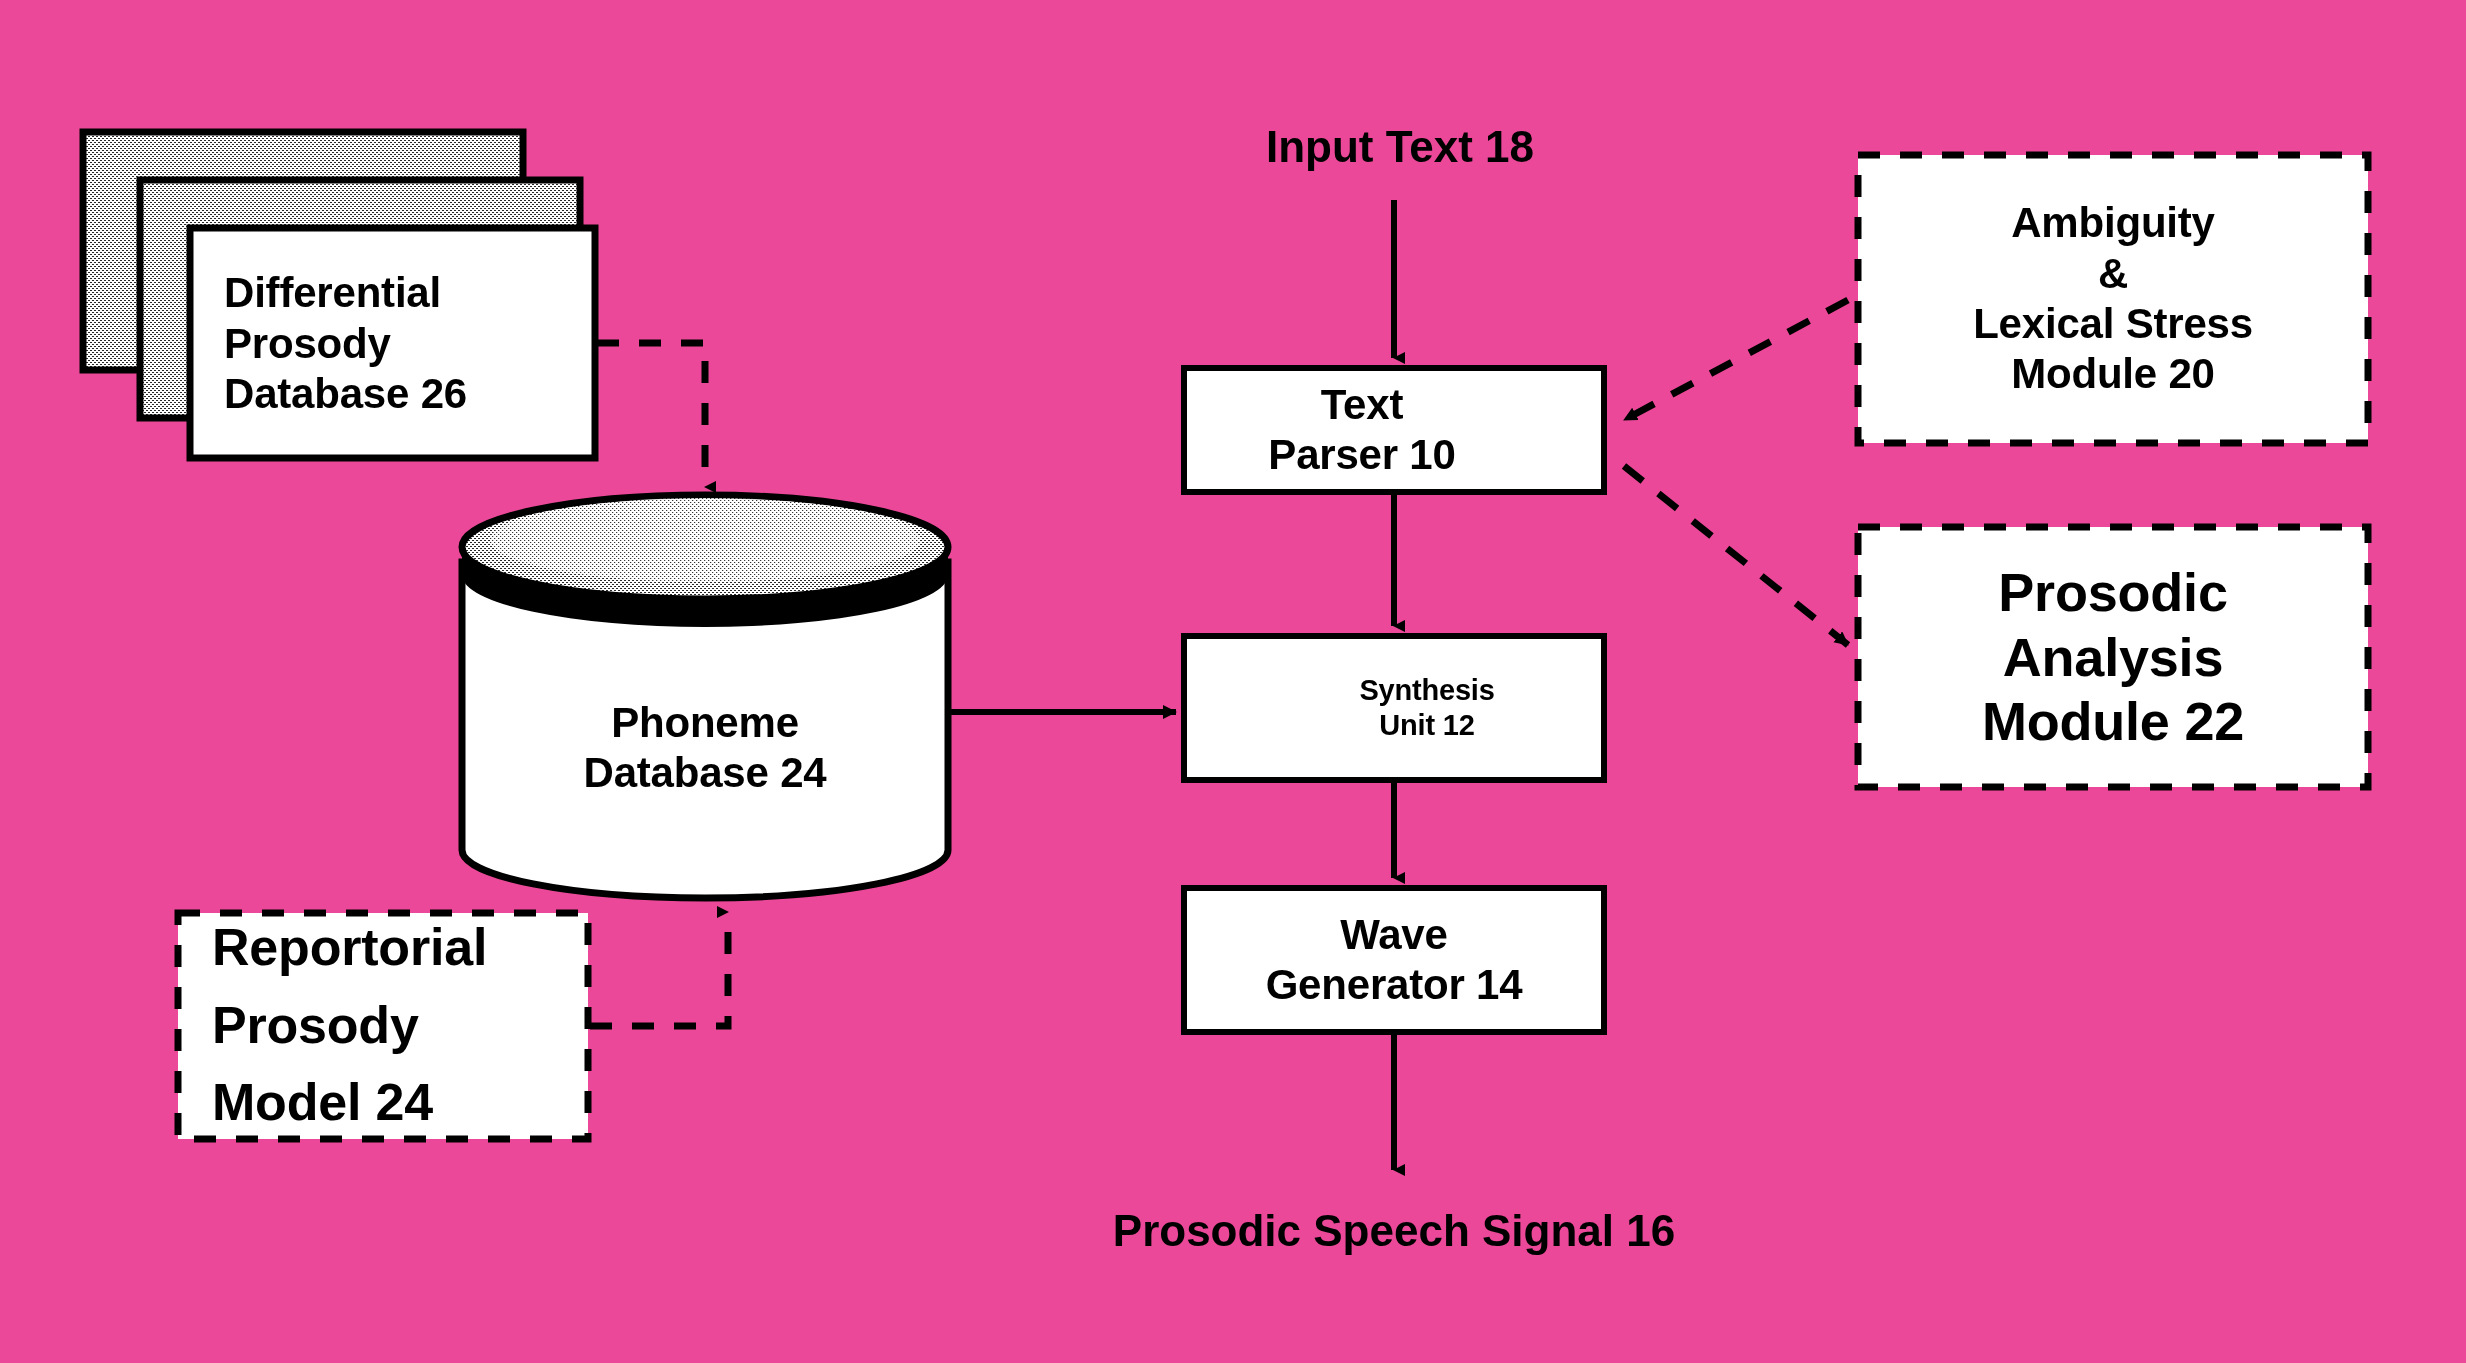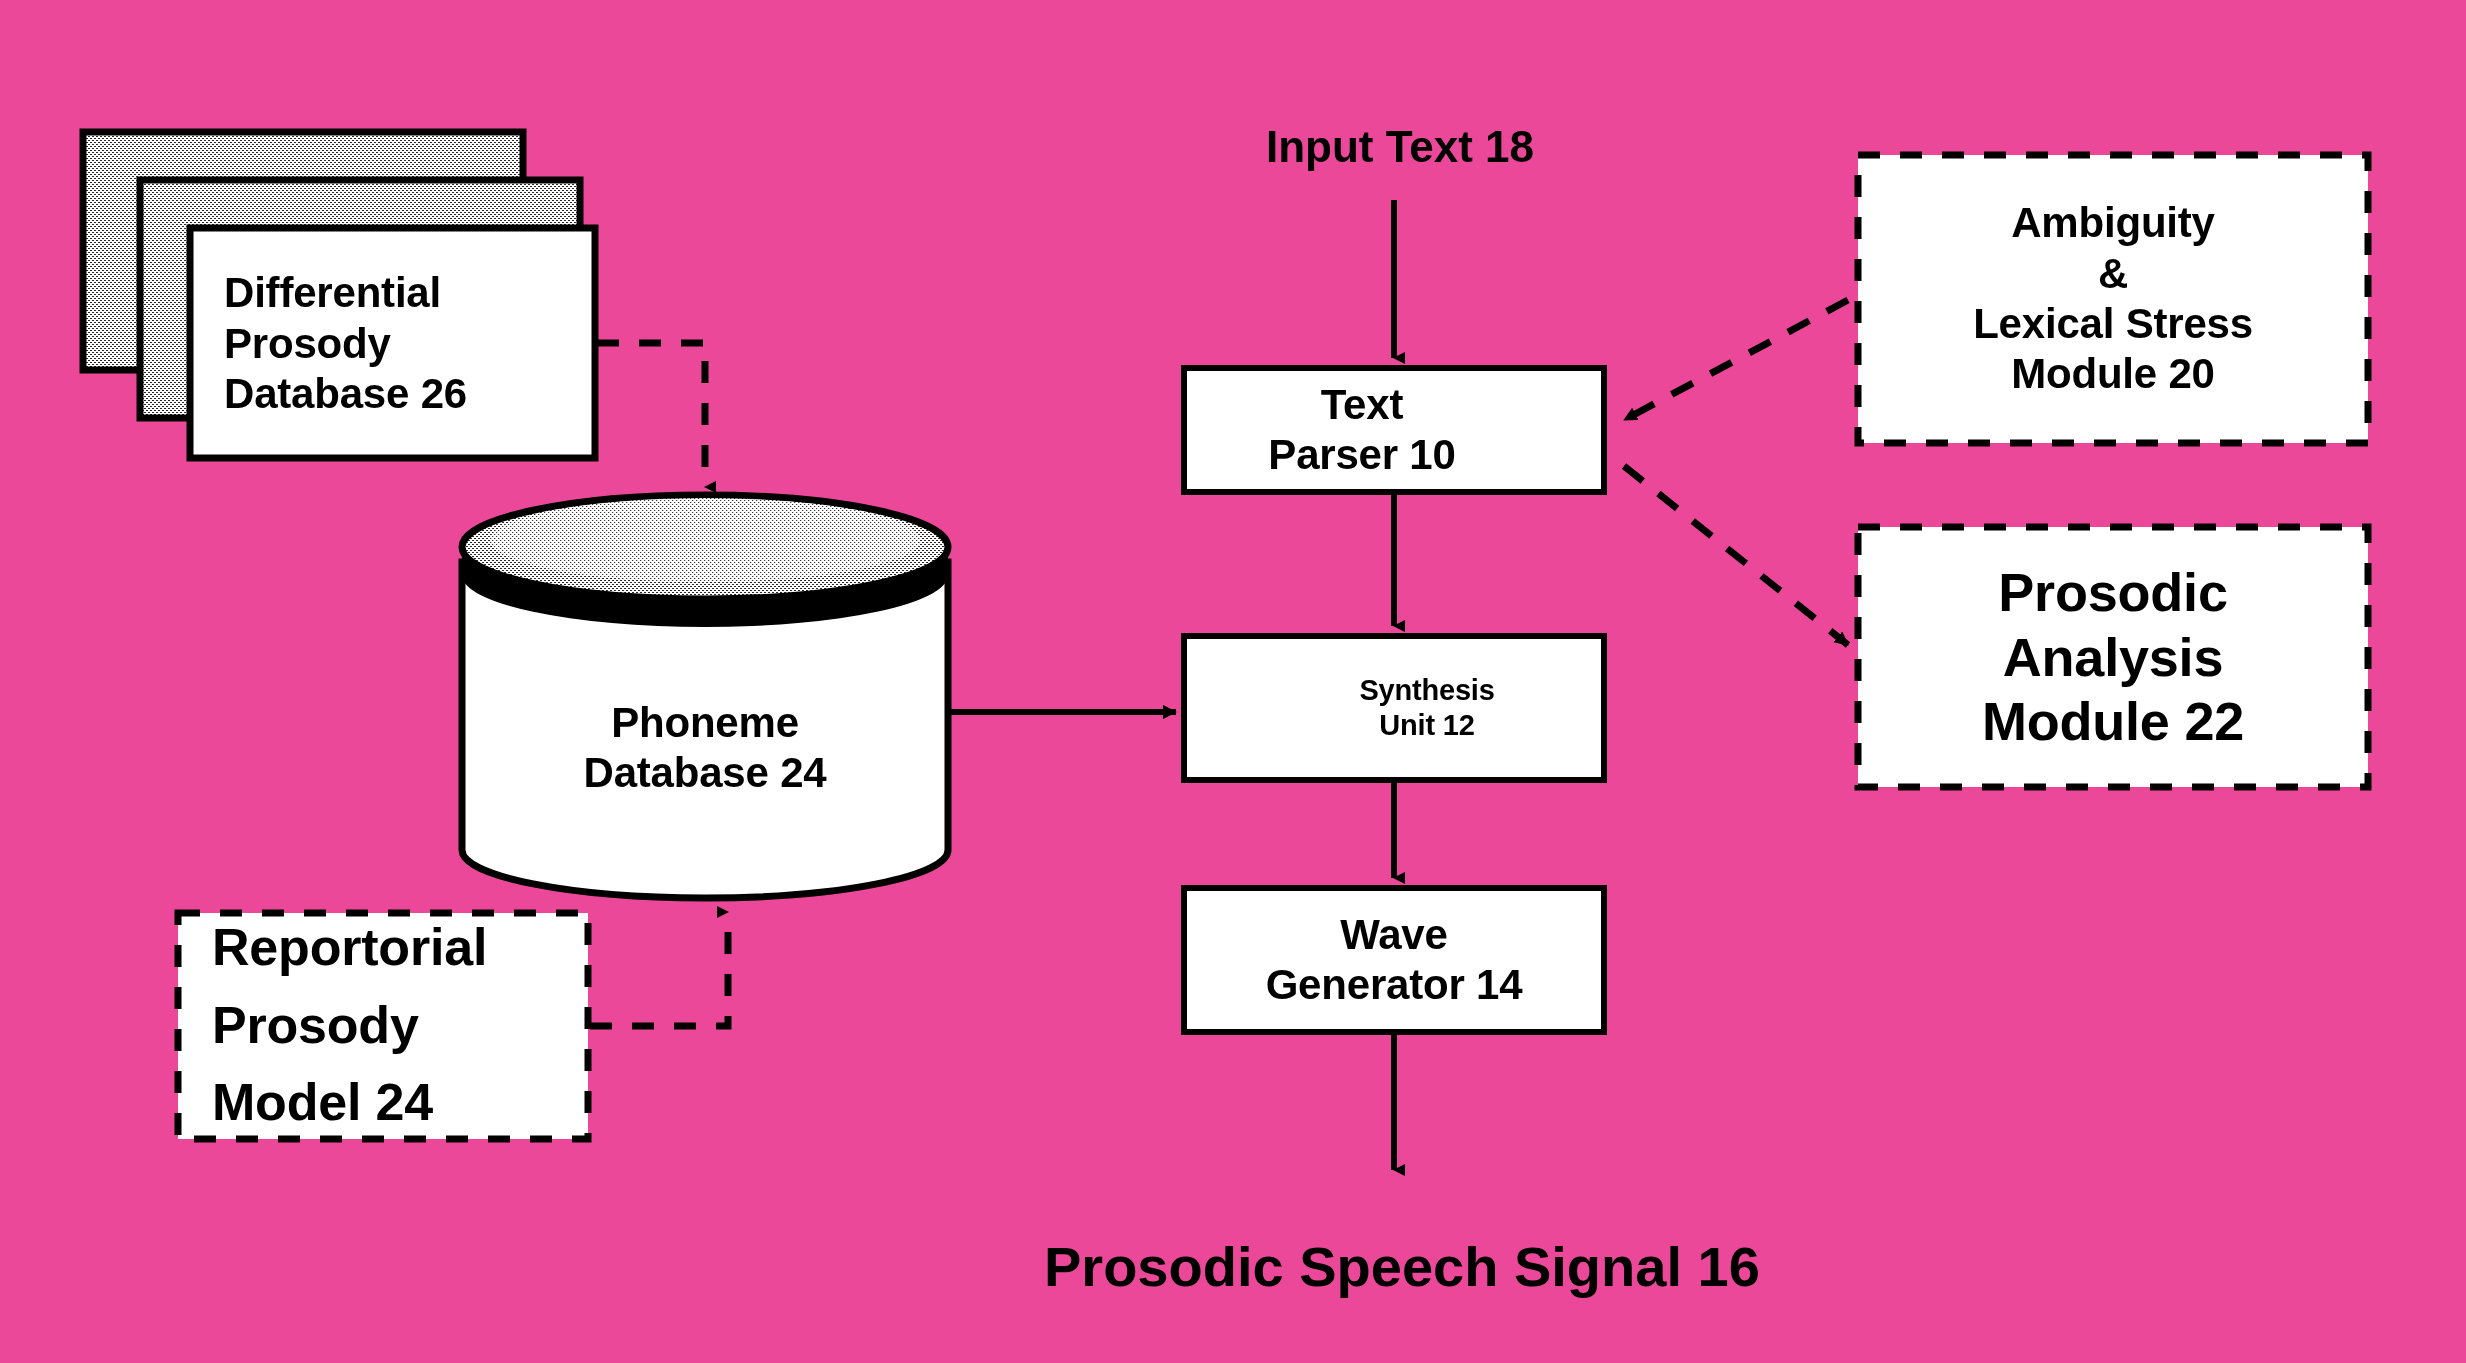--- a/index.html
+++ b/index.html
@@ -185,21 +185,21 @@
     <span class="ln">Lexical Stress</span>
     <span class="ln">Module 20</span>
   </div>
 
   <div class="node-label" style="left:1858px; top:530px; width:510px; height:254px; font-size:54px;">
     <span class="ln">Prosodic</span>
     <span class="ln">Analysis</span>
     <span class="ln">Module 22</span>
   </div>
 
-  <div class="free-text" style="left:1044px; top:1206px; width:700px; font-size:56px; text-align:center;margin-top:28px;">Prosodic Speech Signal 16</div>
+  <div class="free-text" style="left:1044px; top:1206px; width:700px; font-size:44px; text-align:center;">Prosodic Speech Signal 16</div>
 
   <div class="hit" style="left:83px; top:132px; width:512px; height:330px;"></div>
   <div class="hit" style="left:455px; top:492px; width:500px; height:410px;"></div>
   <div class="hit" style="left:178px; top:913px; width:410px; height:226px;"></div>
   <div class="hit" style="left:1184px; top:368px; width:420px; height:124px;"></div>
   <div class="hit" style="left:1184px; top:636px; width:420px; height:144px;"></div>
   <div class="hit" style="left:1184px; top:888px; width:420px; height:144px;"></div>
   <div class="hit" style="left:1858px; top:155px; width:510px; height:288px;"></div>
   <div class="hit" style="left:1858px; top:527px; width:510px; height:260px;"></div>
 

